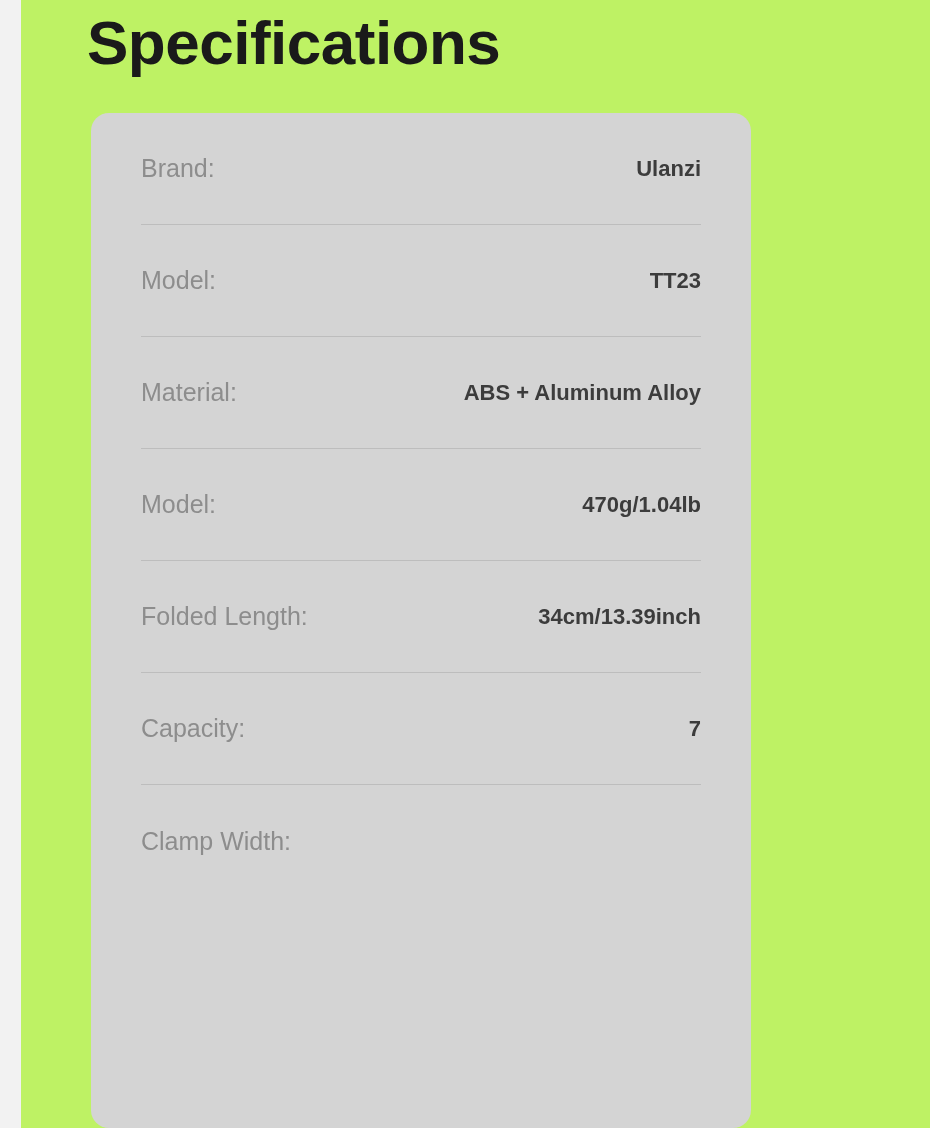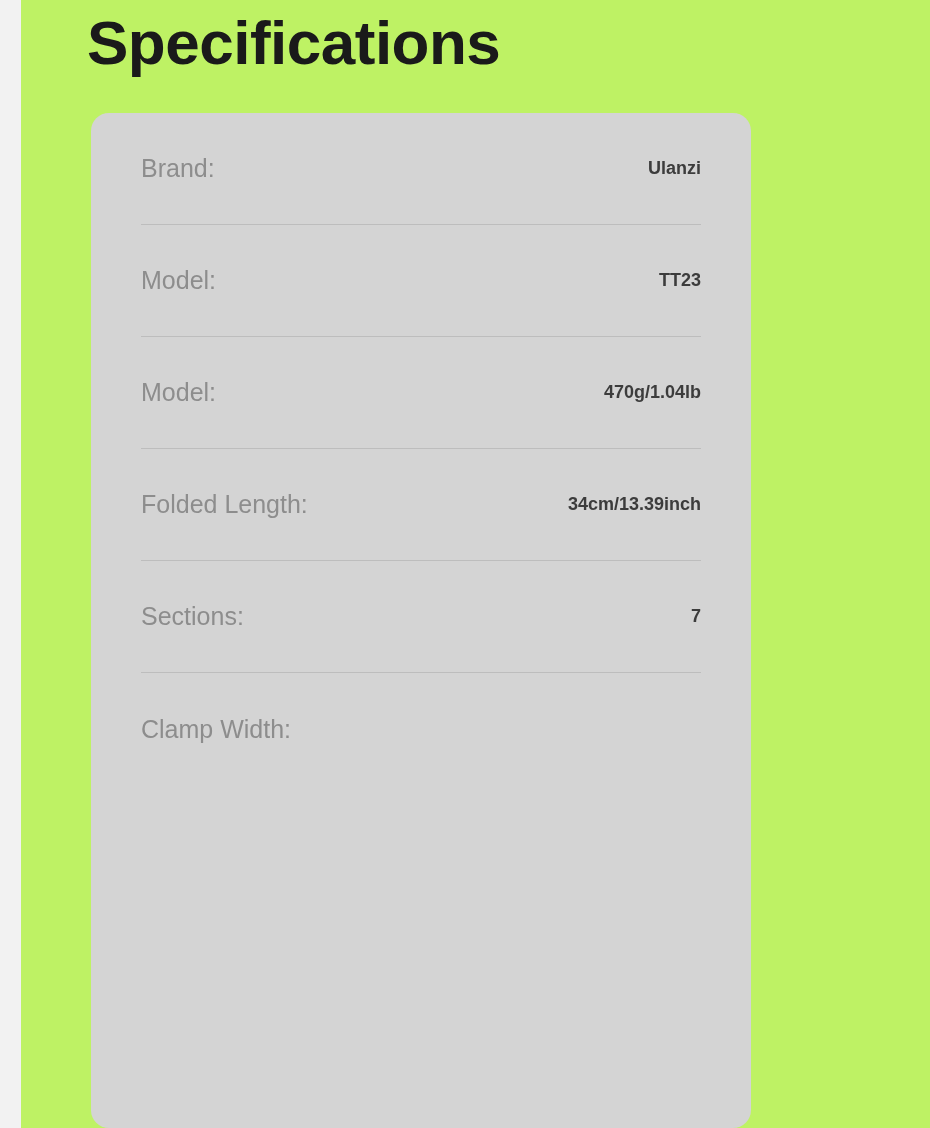--- a/index.html
+++ b/index.html
@@ -51,21 +51,21 @@
   .spec-row:last-child {
     border-bottom: none;
   }
   .spec-label {
     font-size: 25px;
     color: #8d8d8d;
     font-weight: 500;
     white-space: nowrap;
   }
   .spec-value {
-    font-size: 18px;
+    font-size: 22px;
     color: #3c3c3c;
     font-weight: 600;
     text-align: right;
     white-space: nowrap;
   }
 </style>
 </head>
 <body>
 
 <div class="page">
@@ -77,34 +77,38 @@
     <div class="spec-row">
       <span class="spec-label">Brand:</span>
       <span class="spec-value">Ulanzi</span>
     </div>
 
     <div class="spec-row">
       <span class="spec-label">Model:</span>
       <span class="spec-value">TT23</span>
     </div>
 
+    <div class="spec-row">
+      <span class="spec-label">Material:</span>
+      <span class="spec-value">ABS + Aluminum Alloy</span>
+    </div>
 
     <div class="spec-row">
       <span class="spec-label">Model:</span>
       <span class="spec-value">470g/1.04lb</span>
     </div>
 
     <div class="spec-row">
       <span class="spec-label">Folded Length:</span>
       <span class="spec-value">34cm/13.39inch</span>
     </div>
 
 
     <div class="spec-row">
-      <span class="spec-label">Sections:</span>
+      <span class="spec-label">Capacity:</span>
       <span class="spec-value">7</span>
     </div>
 
     <div class="spec-row">
       <span class="spec-label">Clamp Width:</span>
     </div>
 
 
   </div>
 </div>

